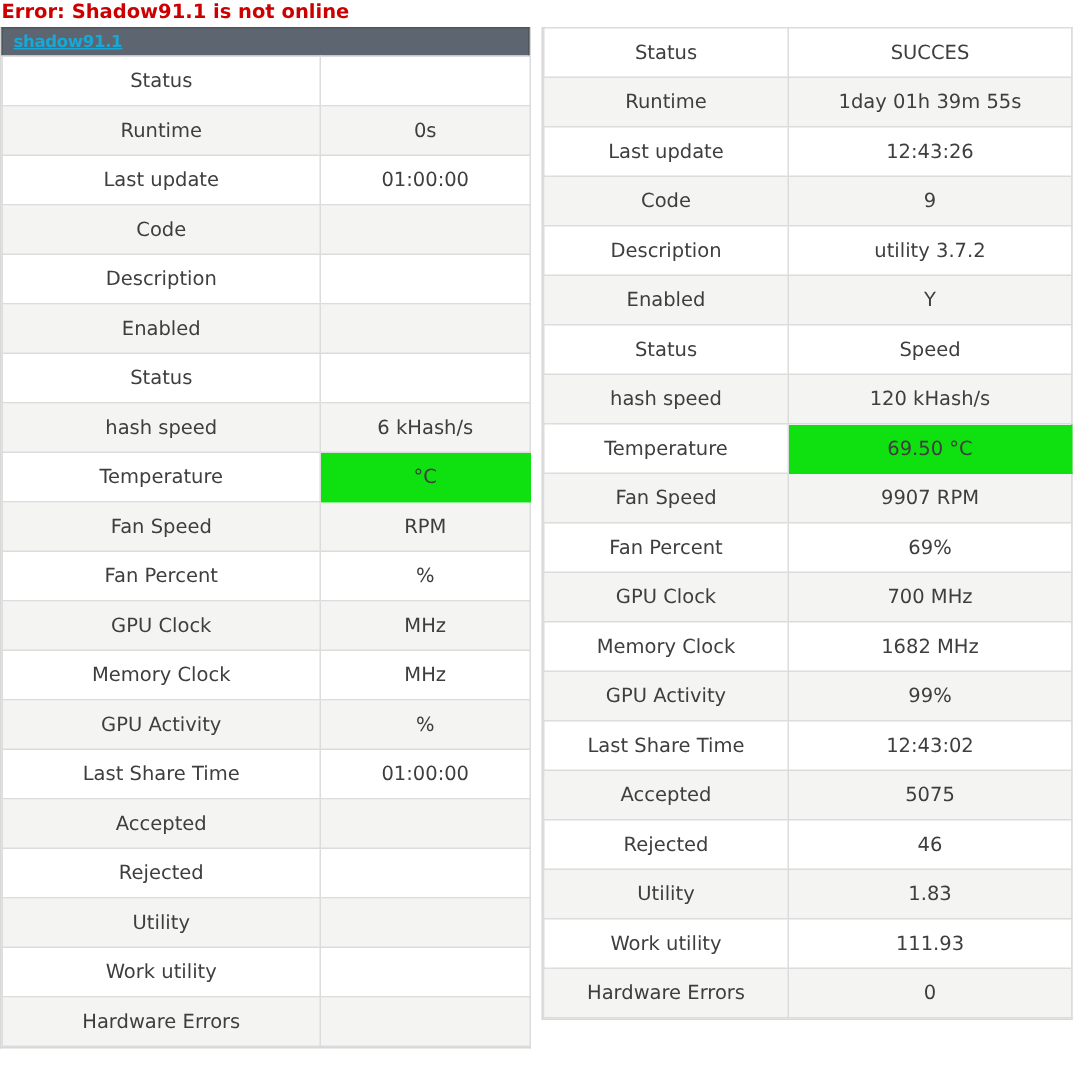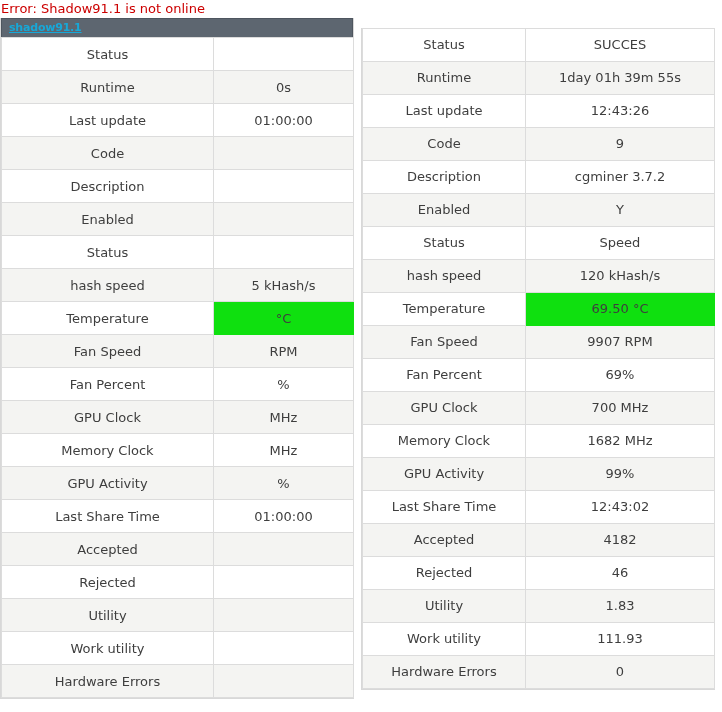--- a/index.html
+++ b/index.html
@@ -15,32 +15,32 @@
   #root {
     position: relative;
     width: 722px;
     height: 712px;
     background: #ffffff;
   }
 
   .error-banner {
     font-family: "DejaVu Sans", "Liberation Sans", sans-serif;
     font-size: 13px;
-    font-weight: normal;
+    font-weight: bold;
     color: #cc0000;
     padding: 1px 0 2px 1px;
     line-height: 15px;
     letter-spacing: 0px;
     white-space: nowrap;
   }
 
   .panels {
     display: flex;
     flex-direction: row;
-    align-items: center;
+    align-items: flex-start;
     width: 722px;
     gap: 7px;
     padding: 0;
   }
 
   .panel {
     width: 354px;
     box-sizing: border-box;
     background: #ffffff;
     border: 1px solid #d8d8d8;
@@ -147,21 +147,21 @@
             <tr>
               <td class="k">Enabled</td>
               <td class="v"></td>
             </tr>
             <tr>
               <td class="k">Status</td>
               <td class="v"></td>
             </tr>
             <tr>
               <td class="k">hash speed</td>
-              <td class="v">5 kHash/s</td>
+              <td class="v">6 kHash/s</td>
             </tr>
             <tr>
               <td class="k">Temperature</td>
               <td class="v temp-cell">°C</td>
             </tr>
             <tr>
               <td class="k">Fan Speed</td>
               <td class="v">RPM</td>
             </tr>
             <tr>
@@ -222,21 +222,21 @@
             <tr>
               <td class="k">Last update</td>
               <td class="v">12:43:26</td>
             </tr>
             <tr>
               <td class="k">Code</td>
               <td class="v">9</td>
             </tr>
             <tr>
               <td class="k">Description</td>
-              <td class="v">cgminer 3.7.2</td>
+              <td class="v">utility 3.7.2</td>
             </tr>
             <tr>
               <td class="k">Enabled</td>
               <td class="v">Y</td>
             </tr>
             <tr>
               <td class="k">Status</td>
               <td class="v">Speed</td>
             </tr>
             <tr>
@@ -266,21 +266,21 @@
             <tr>
               <td class="k">GPU Activity</td>
               <td class="v">99%</td>
             </tr>
             <tr>
               <td class="k">Last Share Time</td>
               <td class="v">12:43:02</td>
             </tr>
             <tr>
               <td class="k">Accepted</td>
-              <td class="v">4182</td>
+              <td class="v">5075</td>
             </tr>
             <tr>
               <td class="k">Rejected</td>
               <td class="v">46</td>
             </tr>
             <tr>
               <td class="k">Utility</td>
               <td class="v">1.83</td>
             </tr>
             <tr>

